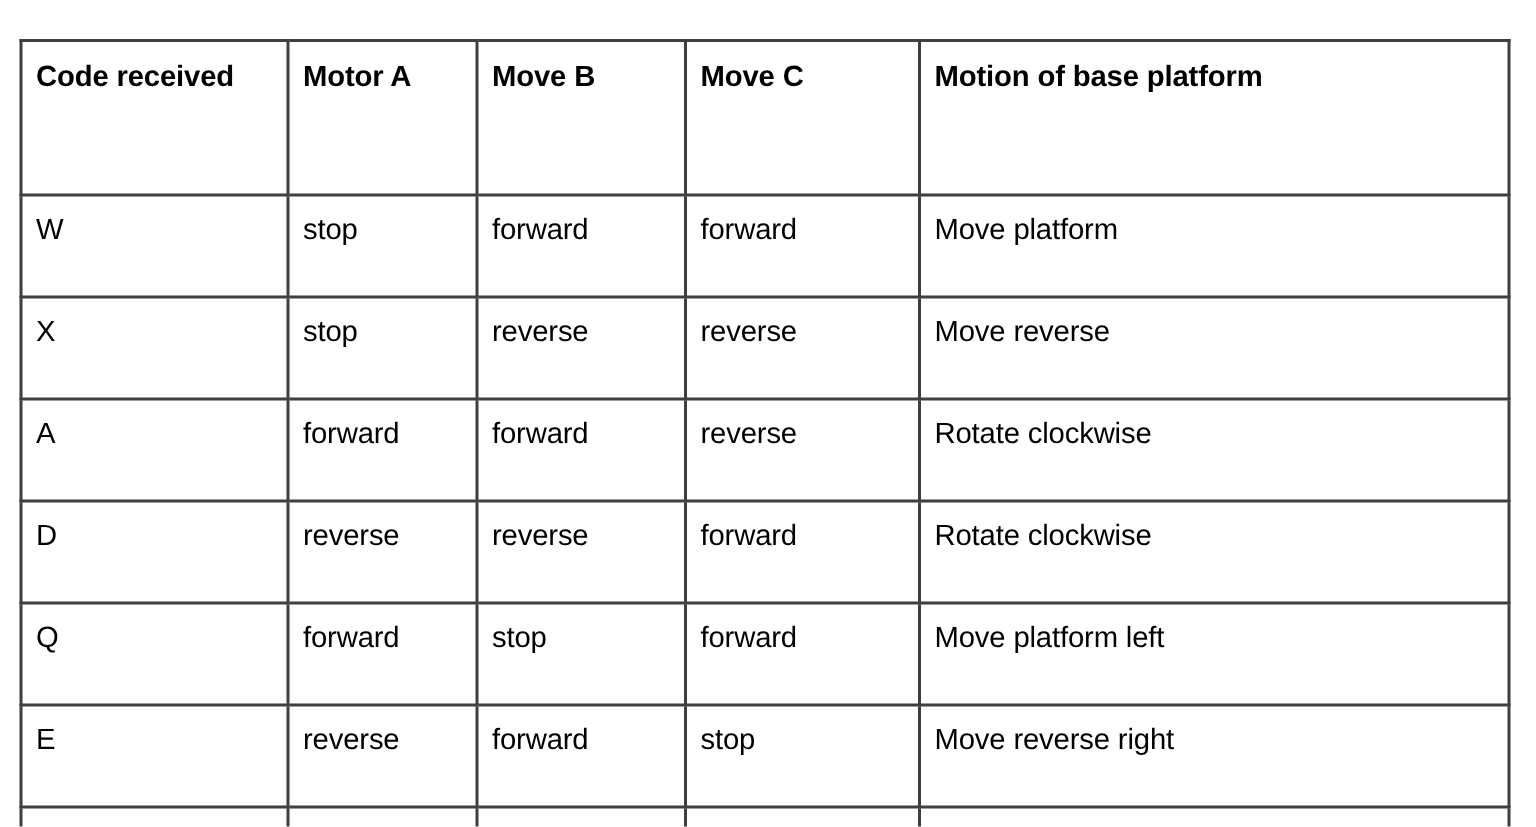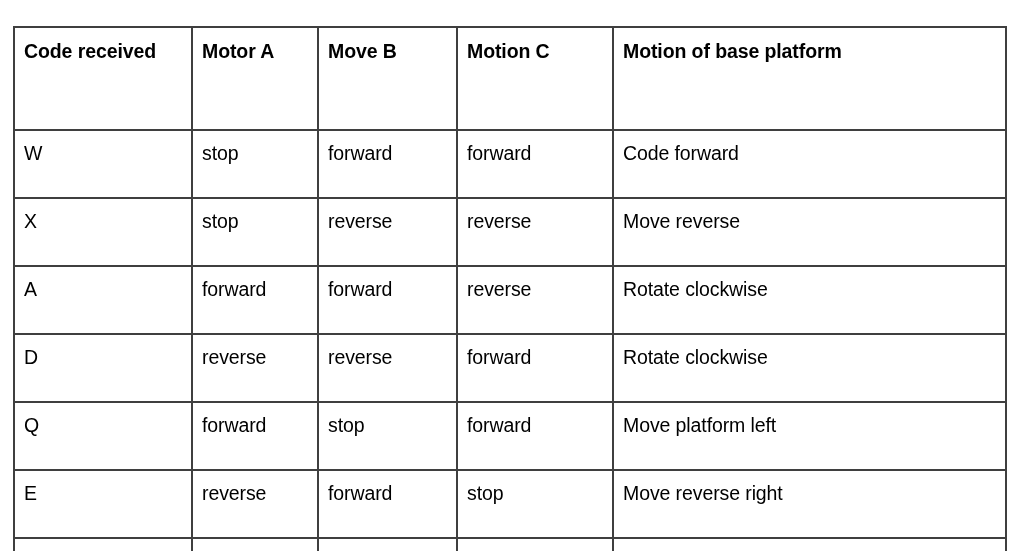--- a/index.html
+++ b/index.html
@@ -95,21 +95,21 @@
           <th>
             <span class="cell-text">Code received</span>
           </th>
           <th>
             <span class="cell-text">Motor A</span>
           </th>
           <th>
             <span class="cell-text">Move B</span>
           </th>
           <th>
-            <span class="cell-text">Motion C</span>
+            <span class="cell-text">Move C</span>
           </th>
           <th>
             <span class="cell-text">Motion of base platform</span>
           </th>
         </tr>
       </thead>
       <tbody>
         <tr>
           <td>
               <span class="cell-text">W</span>
@@ -117,21 +117,21 @@
           <td>
               <span class="cell-text">stop</span>
             </td>
           <td>
               <span class="cell-text">forward</span>
             </td>
           <td>
               <span class="cell-text">forward</span>
             </td>
           <td>
-              <span class="cell-text">Code forward</span>
+              <span class="cell-text">Move platform</span>
             </td>
         </tr>
         <tr>
           <td>
               <span class="cell-text">X</span>
             </td>
           <td>
               <span class="cell-text">stop</span>
             </td>
           <td>

